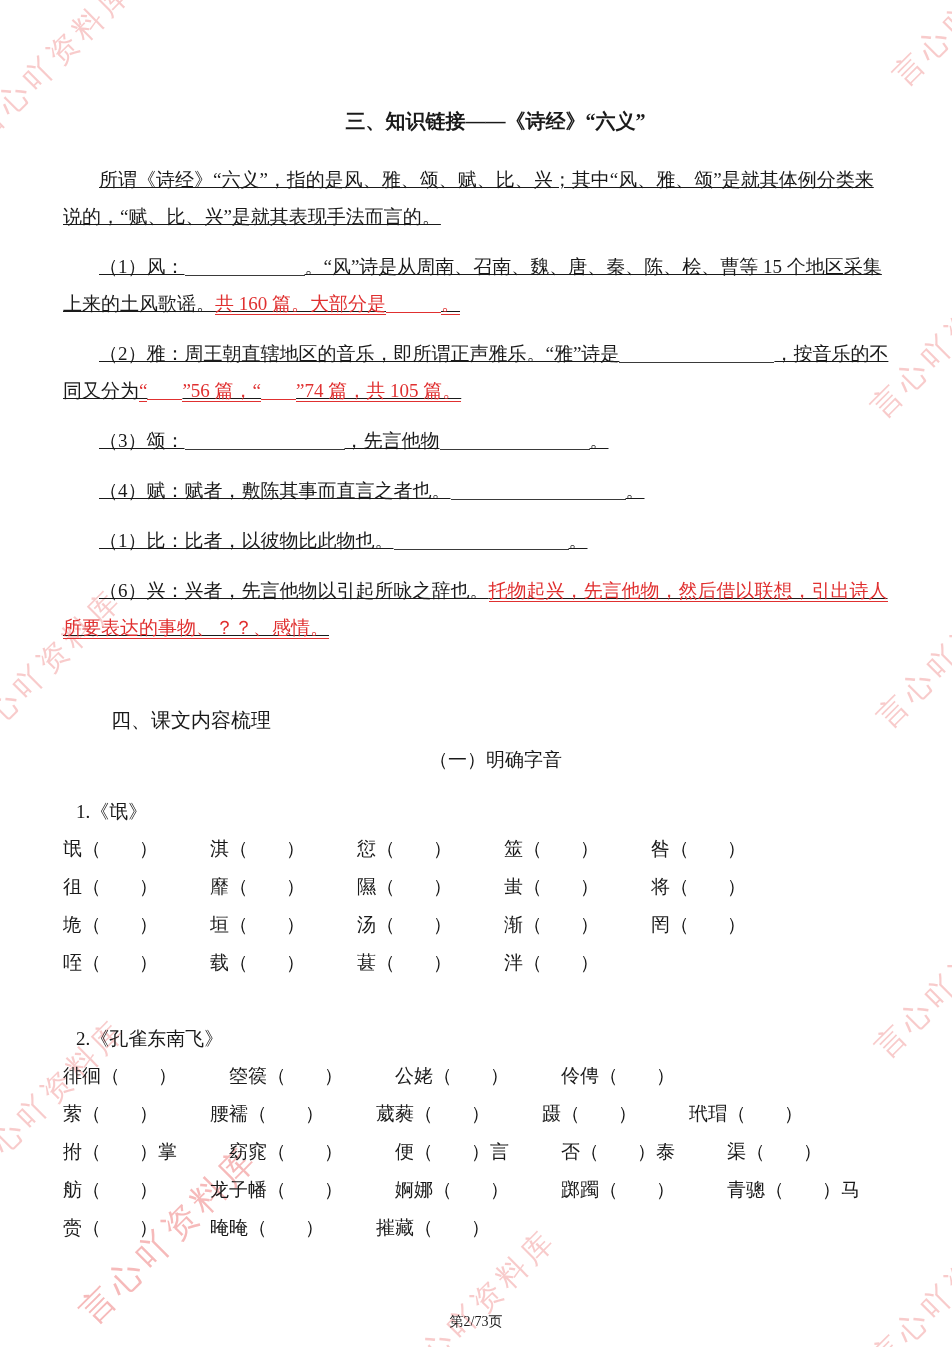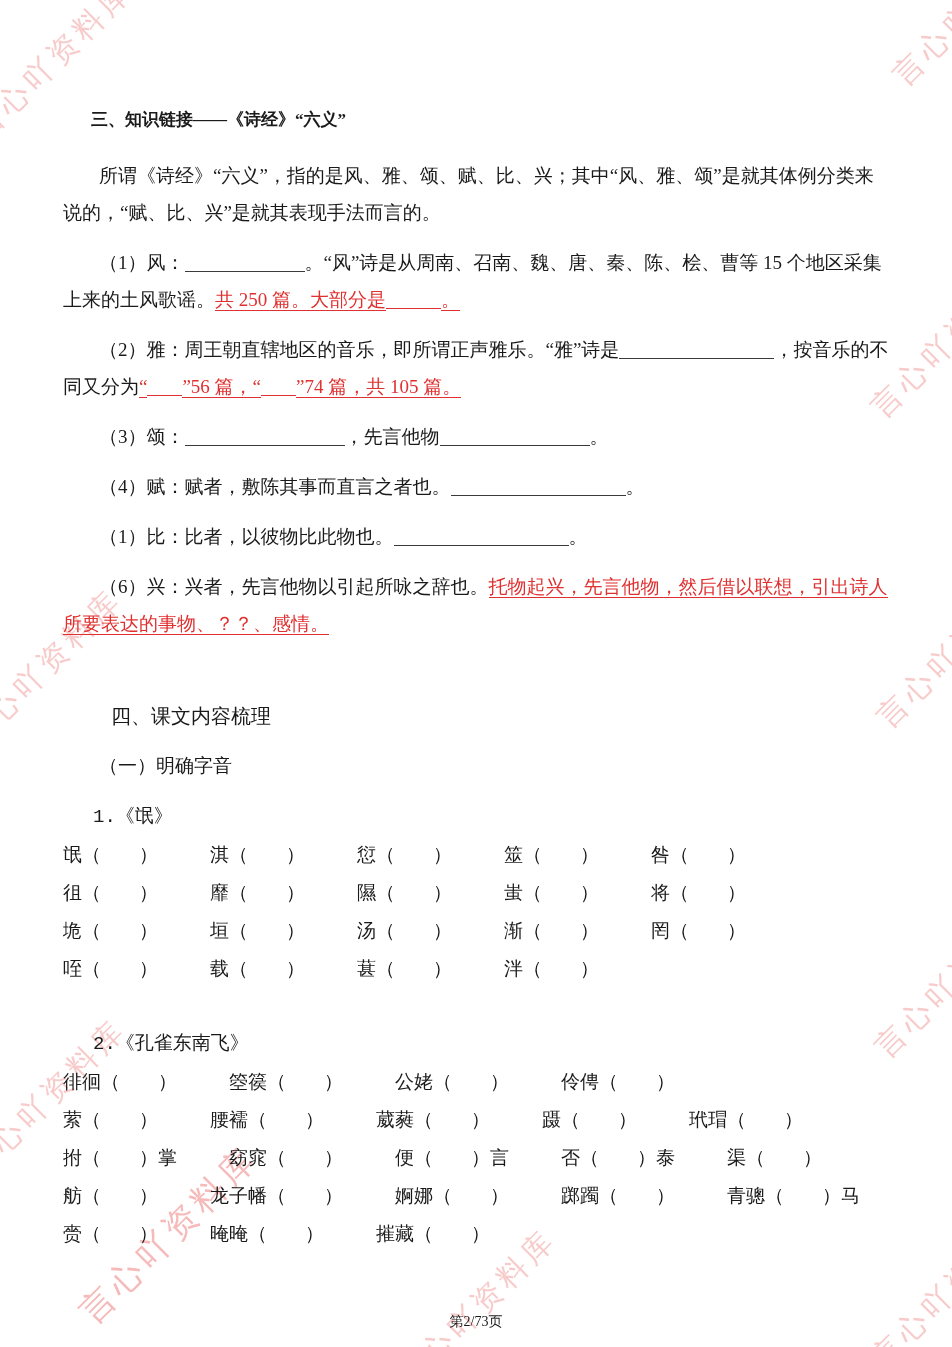--- a/index.html
+++ b/index.html
@@ -23,32 +23,32 @@
   .wm4 { left:-62px;  top:648px;  }
   .wm5 { left:852px;  top:628px;  }
   .wm6 { left:850px;  top:958px;  }
   .wm7 { left:-58px;  top:1078px; }
   .wm8 { left:52px;   top:1212px; font-size:34px; color:rgba(238,130,130,0.55); }
   .wm9 { left:372px;  top:1288px; }
   .wm10{ left:846px;  top:1268px; }
 
   .content { position:absolute; left:63px; right:60px; top:108px; z-index:1; }
 
-  .h-main { font-weight:700; font-size:17px; margin:0 0 26px 28px; }
-  .para { line-height:37px; margin-bottom:13px; text-indent:36px; overflow-wrap:anywhere; }
+  .h-main { font-weight:700; font-size:20px; margin:0 0 26px 36px;text-align:center; }
+  .para { line-height:37px; margin-bottom:13px; text-indent:36px; overflow-wrap:anywhere;text-decoration:underline; }
   .ru  { color:#e03030; border-bottom:1.5px solid #e03030; }
 
   .blank { display:inline-block; height:1em; vertical-align:-3px; border-bottom:1.5px solid #3a3a3a; }
   .blank.red-b { border-bottom-color:#e03030; }
   .bw35{width:35px} .bw55{width:55px} .bw120{width:120px} .bw150{width:150px}
   .bw155{width:155px} .bw160{width:160px} .bw175{width:175px}
 
   .h-sec4 { font-weight:400; font-size:20px; margin:56px 0 0 48px; line-height:37px; }
-  .sub-head { margin-left:36px; line-height:37px; margin-top:12px; }
-  .poem-title { margin-left:30px; line-height:37px; margin-top:15px;font-family:Liberation Mono, monospace; }
+  .sub-head { margin-left:36px; line-height:37px; margin-top:2px;text-align:center; }
+  .poem-title { margin-left:13px; line-height:37px; margin-top:15px; }
   .poem-title.second { margin-top:38px; }
 
   .py-row { line-height:38px; white-space:nowrap; }
   .py-row span { margin-right:52px; }
 
   .footer {
     position:absolute; left:0; right:0; bottom:16px; text-align:center;
     font-size:14px; z-index:1;
   }
 </style>
@@ -67,21 +67,21 @@
   <span class="wm wm8">言心吖资料库</span>
   <span class="wm wm9">言心吖资料库</span>
   <span class="wm wm10">言心吖资料库</span>
 
   <div class="content">
 
     <h3 class="h-main">三、知识链接——《诗经》“六义”</h3>
 
     <p class="para"><span>所谓《诗经》“六义”，指的是风、雅、颂、赋、比、兴；其中“风、雅、颂”是就其体例分类来说的，“赋、比、兴”是就其表现手法而言的。</span></p>
 
-    <p class="para"><span>（1）风：</span><span class="blank bw120"></span><span>。“风”诗是从周南、召南、魏、唐、秦、陈、桧、曹等 15 个地区采集上来的土风歌谣。</span><span class="ru">共 250 篇。大部分是</span><span class="blank bw55 red-b"></span><span class="ru">。</span></p>
+    <p class="para"><span>（1）风：</span><span class="blank bw120"></span><span>。“风”诗是从周南、召南、魏、唐、秦、陈、桧、曹等 15 个地区采集上来的土风歌谣。</span><span class="ru">共 160 篇。大部分是</span><span class="blank bw55 red-b"></span><span class="ru">。</span></p>
 
     <p class="para"><span>（2）雅：周王朝直辖地区的音乐，即所谓正声雅乐。“雅”诗是</span><span class="blank bw155"></span><span>，按音乐的不同又分为</span><span class="ru">“</span><span class="blank bw35 red-b"></span><span class="ru">”56 篇，“</span><span class="blank bw35 red-b"></span><span class="ru">”74 篇，共 105 篇。</span></p>
 
     <p class="para"><span>（3）颂：</span><span class="blank bw160"></span><span>，先言他物</span><span class="blank bw150"></span><span>。</span></p>
 
     <p class="para"><span>（4）赋：赋者，敷陈其事而直言之者也。</span><span class="blank bw175"></span><span>。</span></p>
 
     <p class="para"><span>（1）比：比者，以彼物比此物也。</span><span class="blank bw175"></span><span>。</span></p>
 
     <p class="para"><span>（6）兴：兴者，先言他物以引起所咏之辞也。</span><span class="ru">托物起兴，先言他物，然后借以联想，引出诗人所要表达的事物、？？、感情。</span></p>

